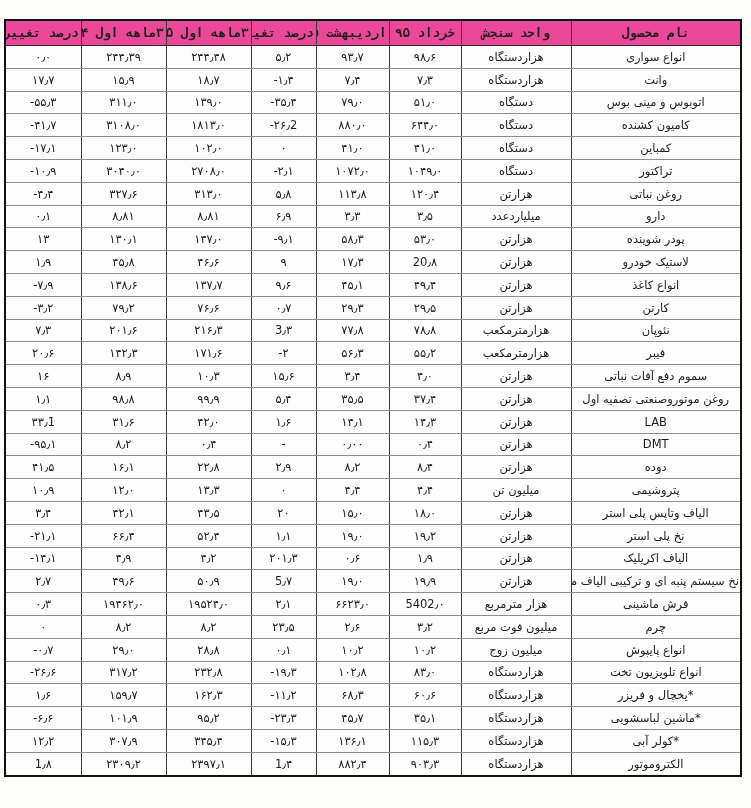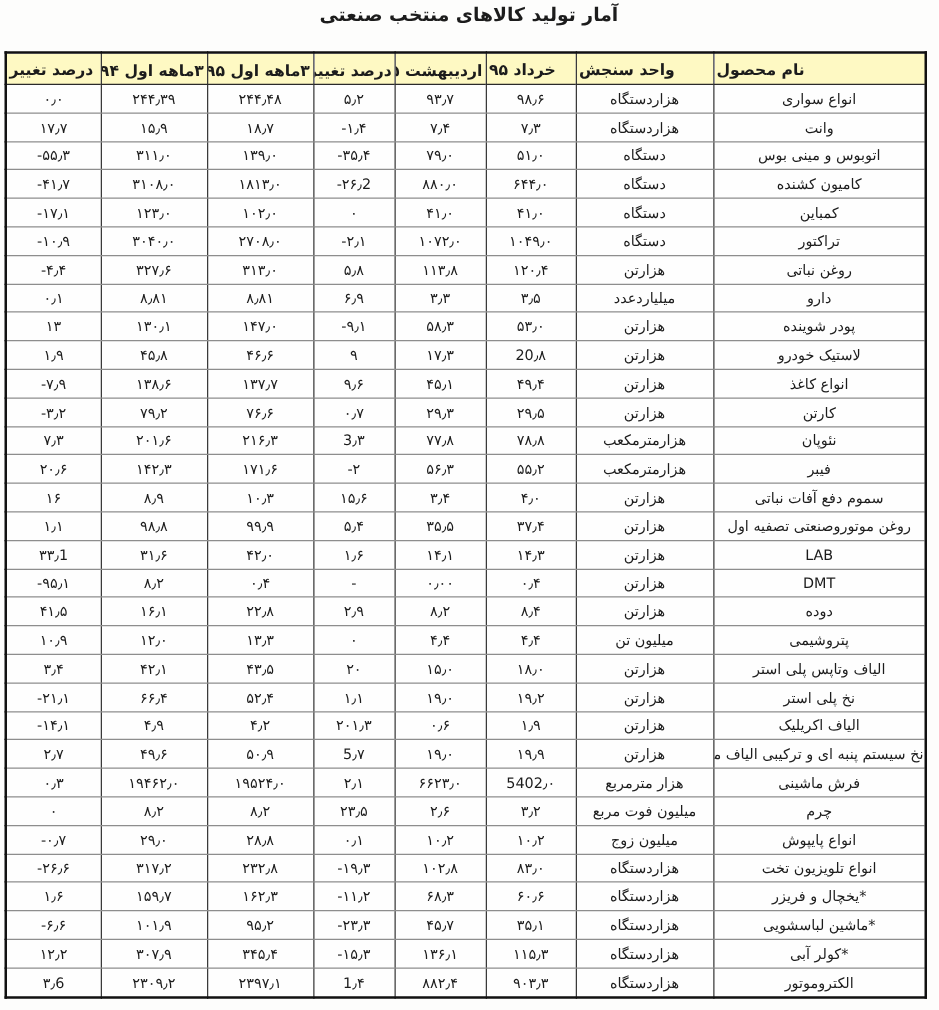--- a/index.html
+++ b/index.html
@@ -33,26 +33,27 @@
     width: 736px;
     border: 2px solid #111;
     background: #fefefe;
   }
   table.stats th {
     border: 1px solid #3a3a3a;
     border-bottom: 1px solid #2a2a2a;
     height: 24px;
     font-size: 12.5px;
     font-weight: bold;
-    text-align: left;
+    text-align: center;
     vertical-align: middle;
     padding: 0 2px;
-    background: #fef9c3;
+    background: #ec4899;
     white-space: nowrap;
     overflow: hidden;
+    font-family: Liberation Mono, monospace;
   }
   table.stats td {
     border-left: 1px solid #3a3a3a;
     border-right: 1px solid #3a3a3a;
     border-top: 1px solid #8d8d8d;
     border-bottom: 1px solid #8d8d8d;
     height: 21.8px;
     font-size: 11.5px;
     text-align: center;
     vertical-align: middle;
@@ -65,21 +66,20 @@
     unicode-bidi: embed;
     font-size: 11.5px;
   }
   td.name-cell { font-size: 12px; }
 </style>
 </head>
 <body>
 
 <div class="page">
 
-  <div class="title">آمار تولید کالاهای منتخب صنعتی</div>
 
   <table class="stats">
     <colgroup>
       <col style="width:170px">
       <col style="width:110px">
       <col style="width:72px">
       <col style="width:73px">
       <col style="width:65px">
       <col style="width:85px">
       <col style="width:85px">
@@ -409,18 +409,18 @@
           <td><span class="num">۱۲٫۲</span></td>
         </tr>
         <tr>
           <td class="name-cell">الکتروموتور</td>
           <td>هزاردستگاه</td>
           <td><span class="num">۹۰۳٫۳</span></td>
           <td><span class="num">۸۸۲٫۴</span></td>
           <td><span class="num">1٫۴</span></td>
           <td><span class="num">۲۳۹۷٫۱</span></td>
           <td><span class="num">۲۳۰۹٫۲</span></td>
-          <td><span class="num">۳٫6</span></td>
+          <td><span class="num">1٫۸</span></td>
         </tr>
       </tbody>
   </table>
 
 </div>
 
 </body></html>

